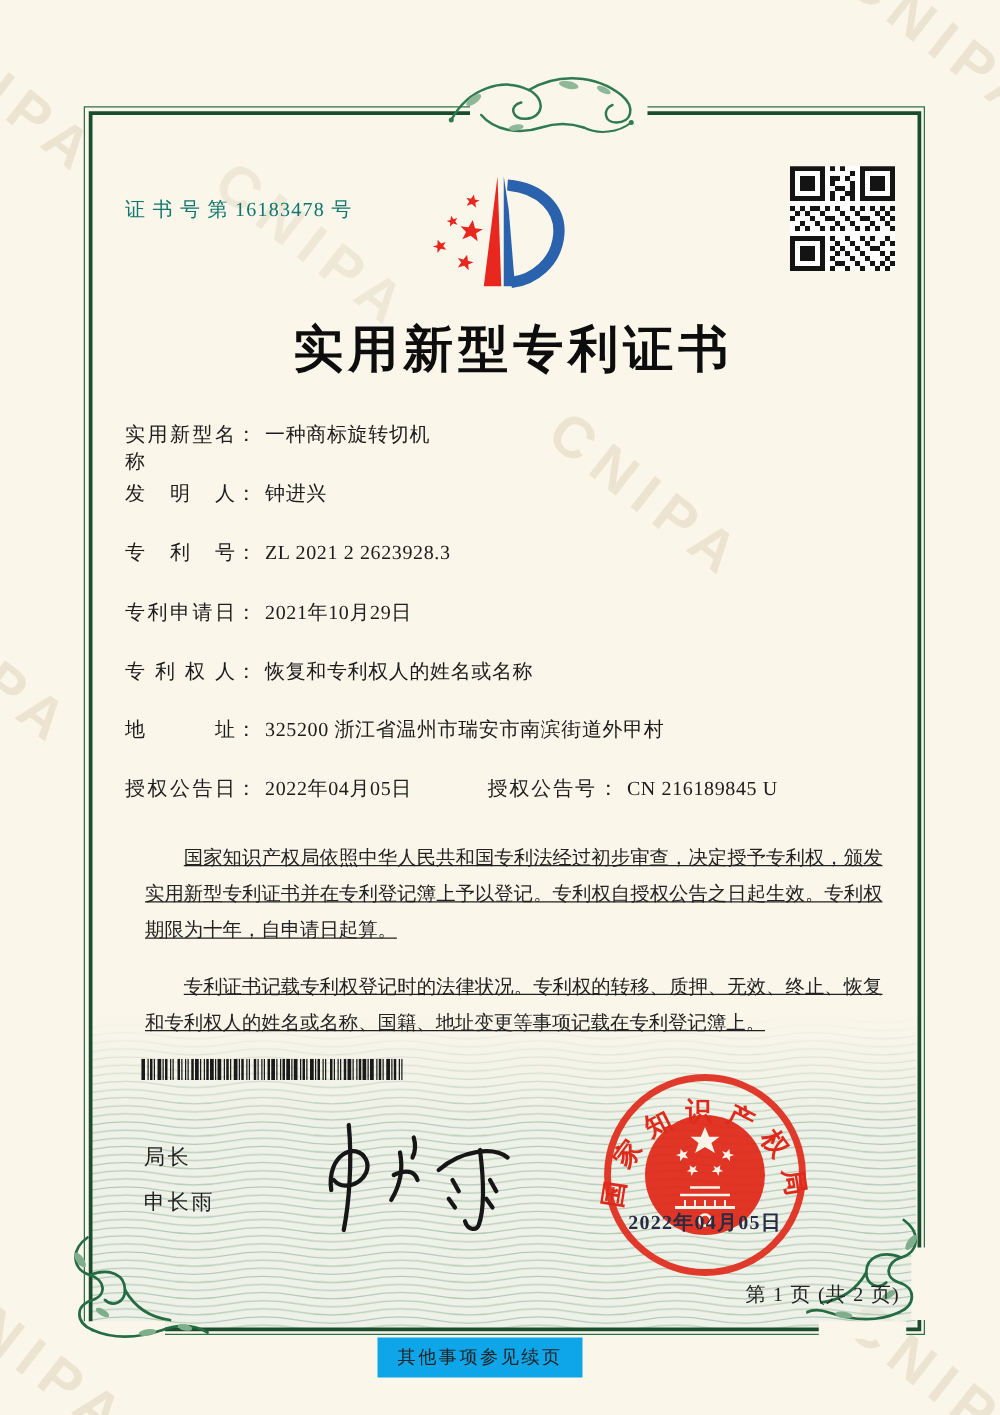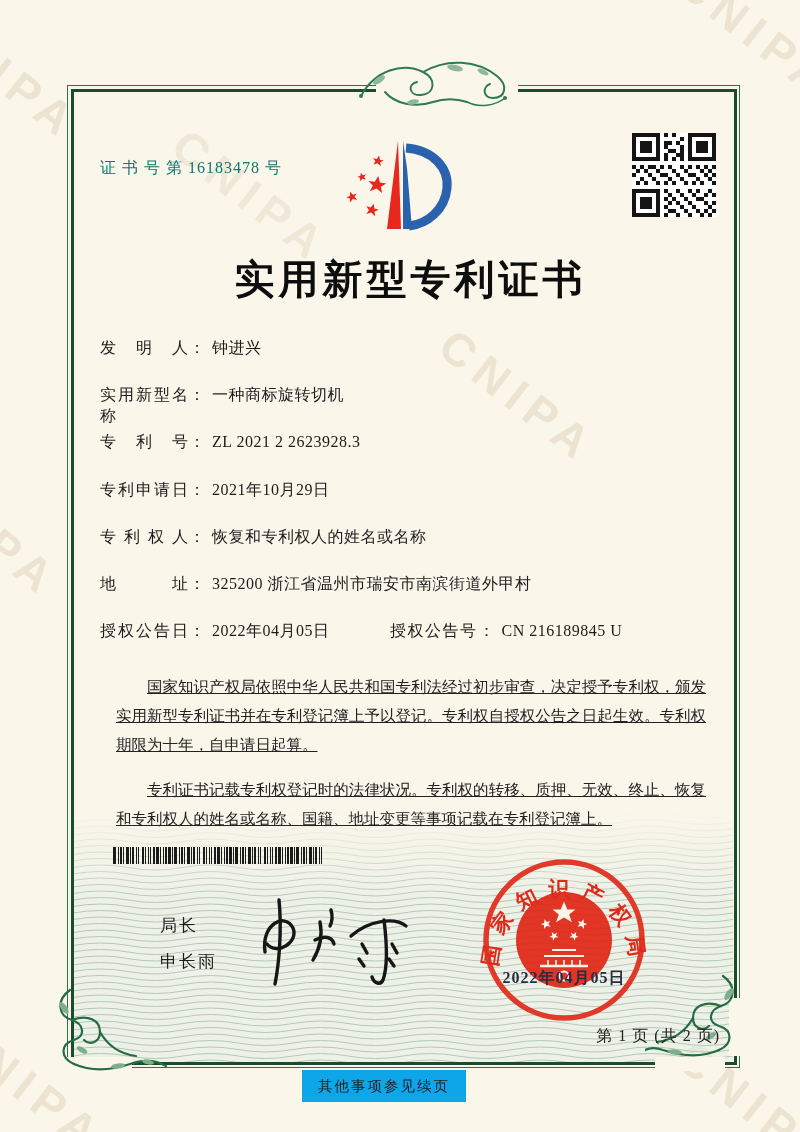--- a/index.html
+++ b/index.html
@@ -41,21 +41,21 @@
   .pair2{position:absolute; left:290px; top:0;}
   .pair2 .lbl2{letter-spacing:1.5px;}
   
   .bodytext{position:absolute; left:100px; top:656px; width:622px; z-index:4;
     font-size:15.5px; line-height:29px; text-align:justify; color:#222;}
   .bodytext p{margin:16px; text-indent:2em;text-decoration:underline;}
   
   .barcode{position:absolute; left:113px; top:847px; z-index:4;}
   
   .signer{position:absolute; left:115px; top:914px; z-index:4;
-    font-family:Liberation Sans, sans-serif; font-size:17px; color:#1d1d1d;margin-left:45px;}
+    font-family:Liberation Sans, sans-serif; font-size:17px; color:#1d1d1d;}
   .signer div{margin-bottom:13px; letter-spacing:2px;}
   .sig{position:absolute; left:235px; top:892px; z-index:4;}
   
   .seal{position:absolute; left:480px; top:856px; z-index:5;}
   
   .pagenum{position:absolute; left:49px; top:1026px; width:671px; text-align:right;
     font-size:16px; letter-spacing:1px; color:#222; z-index:4;}
   .contbox{position:absolute; left:302px; top:1070px; width:164px; height:32px;
     background:#0ea5e9; z-index:4; text-align:center; line-height:32px;
     font-size:14.5px; letter-spacing:2px; color:#222;}
@@ -194,24 +194,24 @@
       M8,18h1v1h-1z M12,18h1v1h-1z M15,18h1v1h-1z M19,18h1v1h-1z
       M9,19h2v1h-2z M13,19h1v1h-1z M16,19h1v1h-1z M18,19h1v1h-1z M20,19h1v1h-1z
       M8,20h1v1h-1z M11,20h1v1h-1z M14,20h1v1h-1z M17,20h1v1h-1z M19,20h1v1h-1z"></path>
     </g>
   </svg>
 
   <div class="title">实用新型专利证书</div>
 
   <div class="fields">
     <div class="frow">
+      <span class="lbl">实用新型名称</span><span class="cln">：</span><span class="val">一种商标旋转切机</span>
+    </div>
+    <div class="frow">
       <span class="lbl">发明人</span><span class="cln">：</span><span class="val">钟进兴</span>
-    </div>
-    <div class="frow">
-      <span class="lbl">实用新型名称</span><span class="cln">：</span><span class="val">一种商标旋转切机</span>
     </div>
     <div class="frow">
       <span class="lbl">专利号</span><span class="cln">：</span><span class="val">ZL 2021 2 2623928.3</span>
     </div>
     <div class="frow">
       <span class="lbl">专利申请日</span><span class="cln">：</span><span class="val">2021年10月29日</span>
     </div>
     <div class="frow">
       <span class="lbl">专利权人</span><span class="cln">：</span><span class="val">恢复和专利权人的姓名或名称</span>
     </div>

